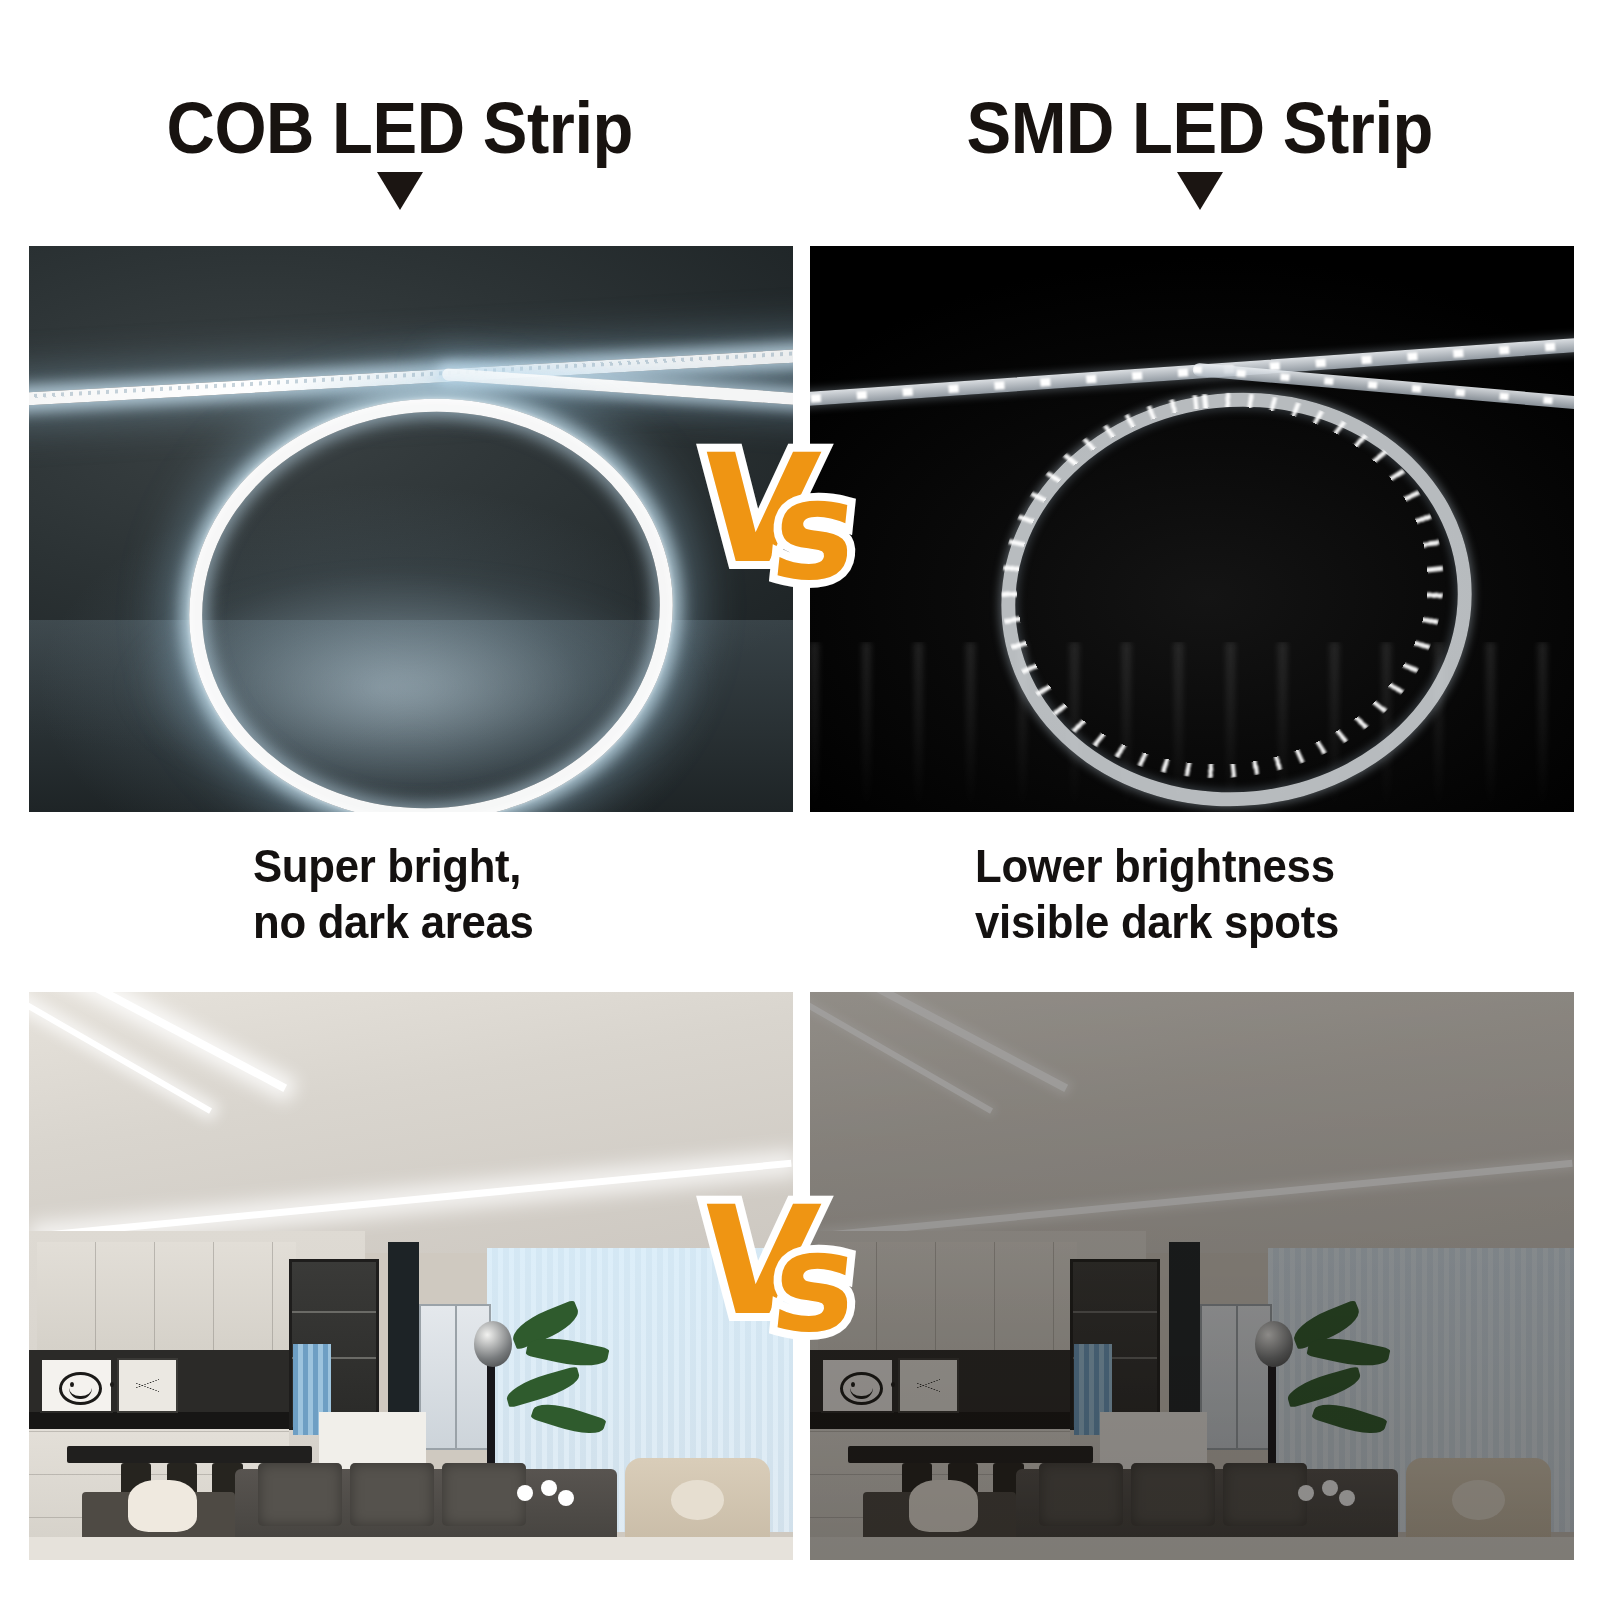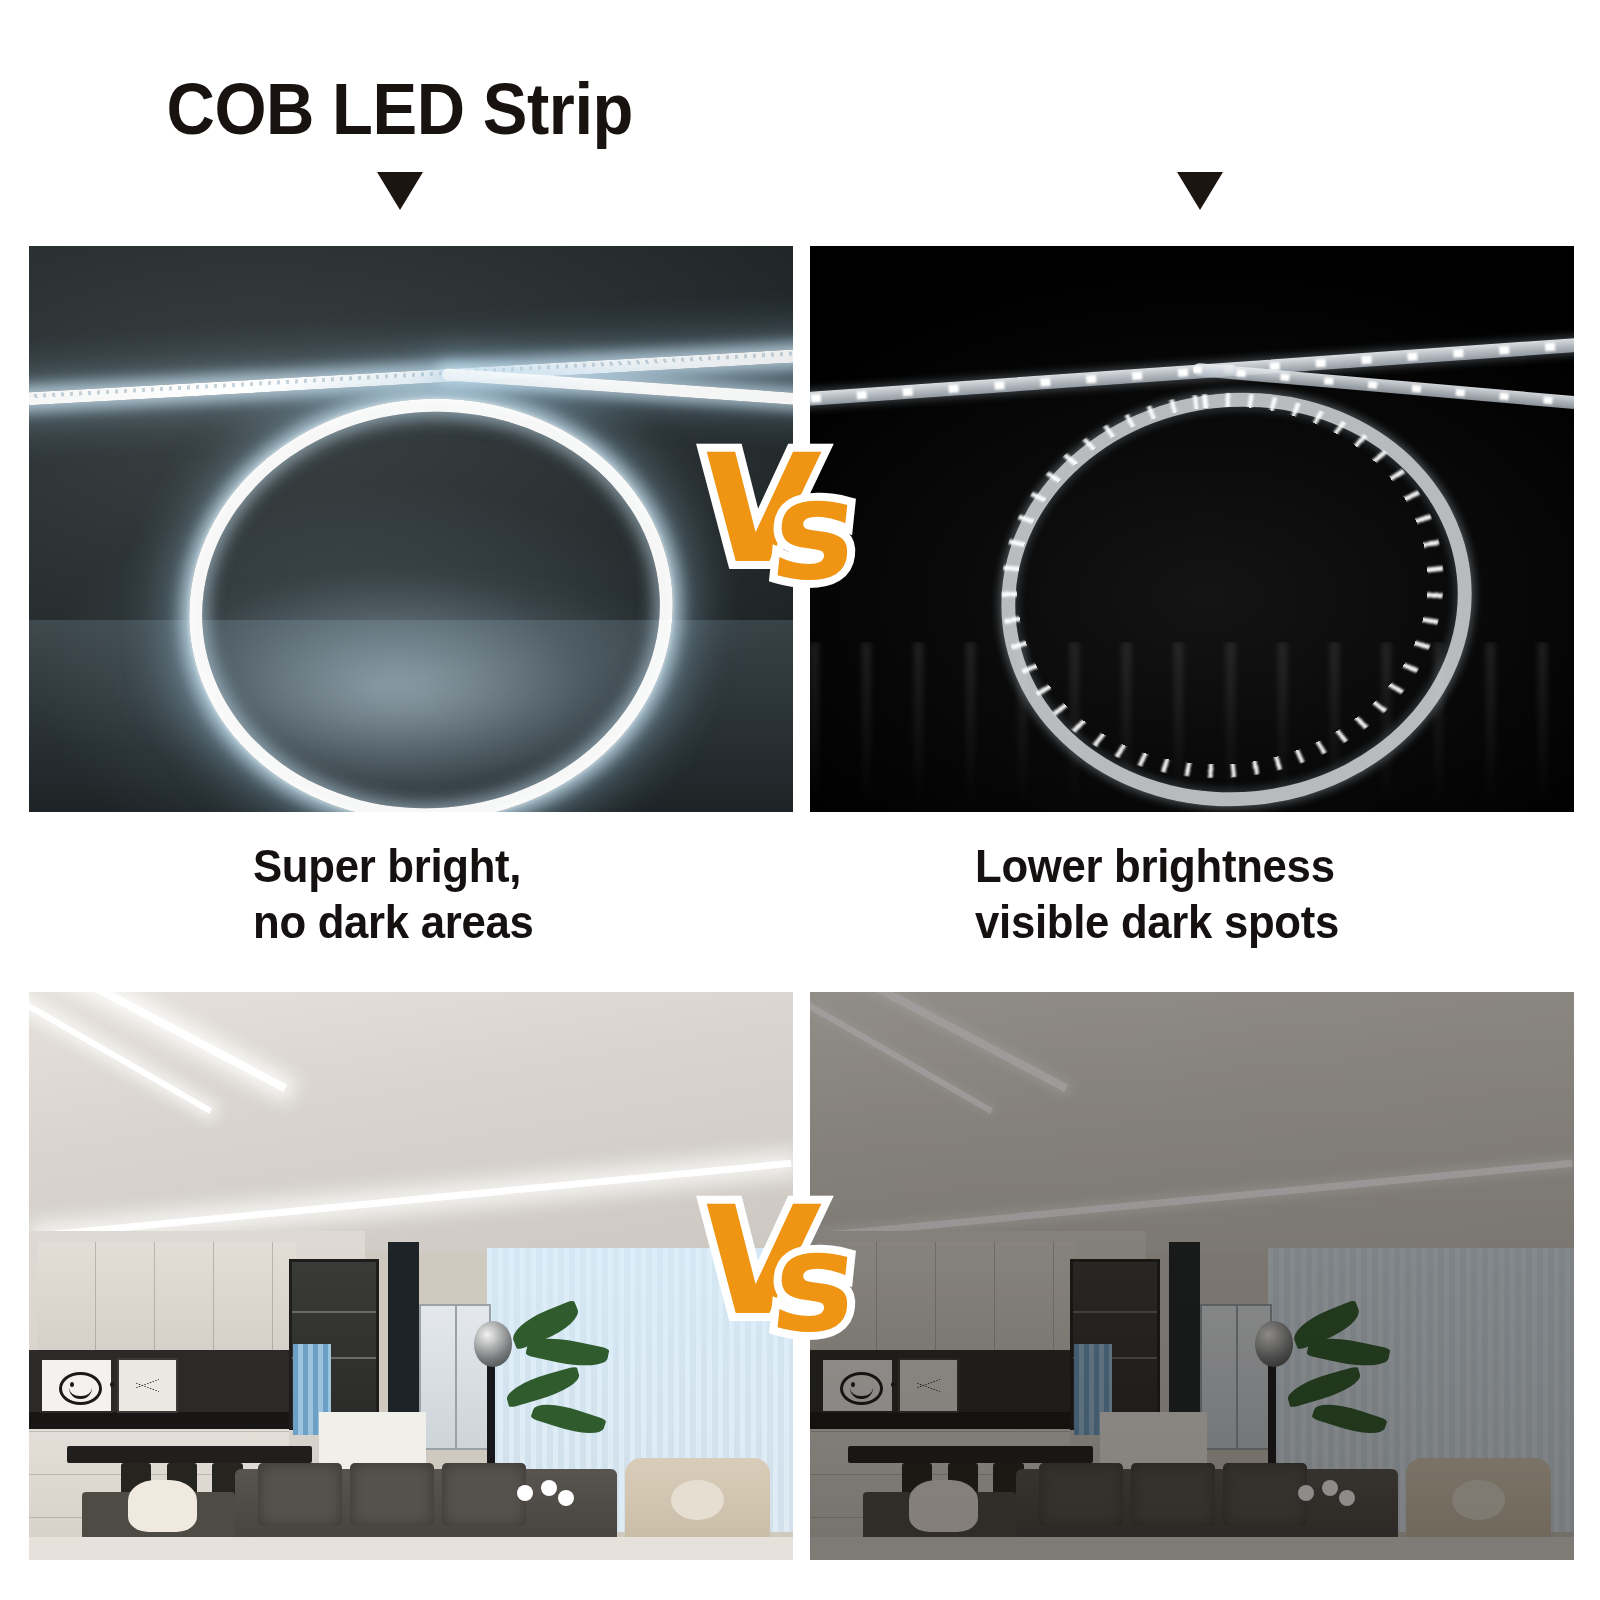--- a/index.html
+++ b/index.html
@@ -7,21 +7,21 @@
     width:1600px;height:1600px;
     background:#ffffff;
     font-family:"Liberation Sans","DejaVu Sans",sans-serif;
     overflow:hidden;
     position:relative;
   }
   .page{position:relative;width:1600px;height:1600px;background:#fff;}
 
   
   .head-row{position:absolute;top:54px;left:0;width:1600px;height:110px;display:flex;}
-  .head-cell{width:800px;display:flex;align-items:center;justify-content:center;}
+  .head-cell{width:800px;display:flex;align-items:flex-end;justify-content:center;}
   .head-title{
     font-size:72px;font-weight:700;color:#181310;
     letter-spacing:-0.5px;line-height:1;
     transform:scaleX(.93);transform-origin:center;
     white-space:nowrap;
   }
 
   
   .arrow-row{position:absolute;top:172px;left:0;width:1600px;height:46px;display:flex;}
   .arrow-cell{width:800px;display:flex;align-items:flex-start;justify-content:center;}
@@ -233,20 +233,23 @@
 </style>
 </head>
 <body>
 
 <div class="page">
 
   <div class="head-row">
     <div class="head-cell">
       <div class="head-title">COB LED Strip</div>
     </div>
+    <div class="head-cell">
+      <div class="head-title">SMD LED Strip</div>
+    </div>
   </div>
 
   <div class="arrow-row">
     <div class="arrow-cell">
       <div class="tri-down"></div>
     </div>
     <div class="arrow-cell">
       <div class="tri-down"></div>
     </div>
   </div>

